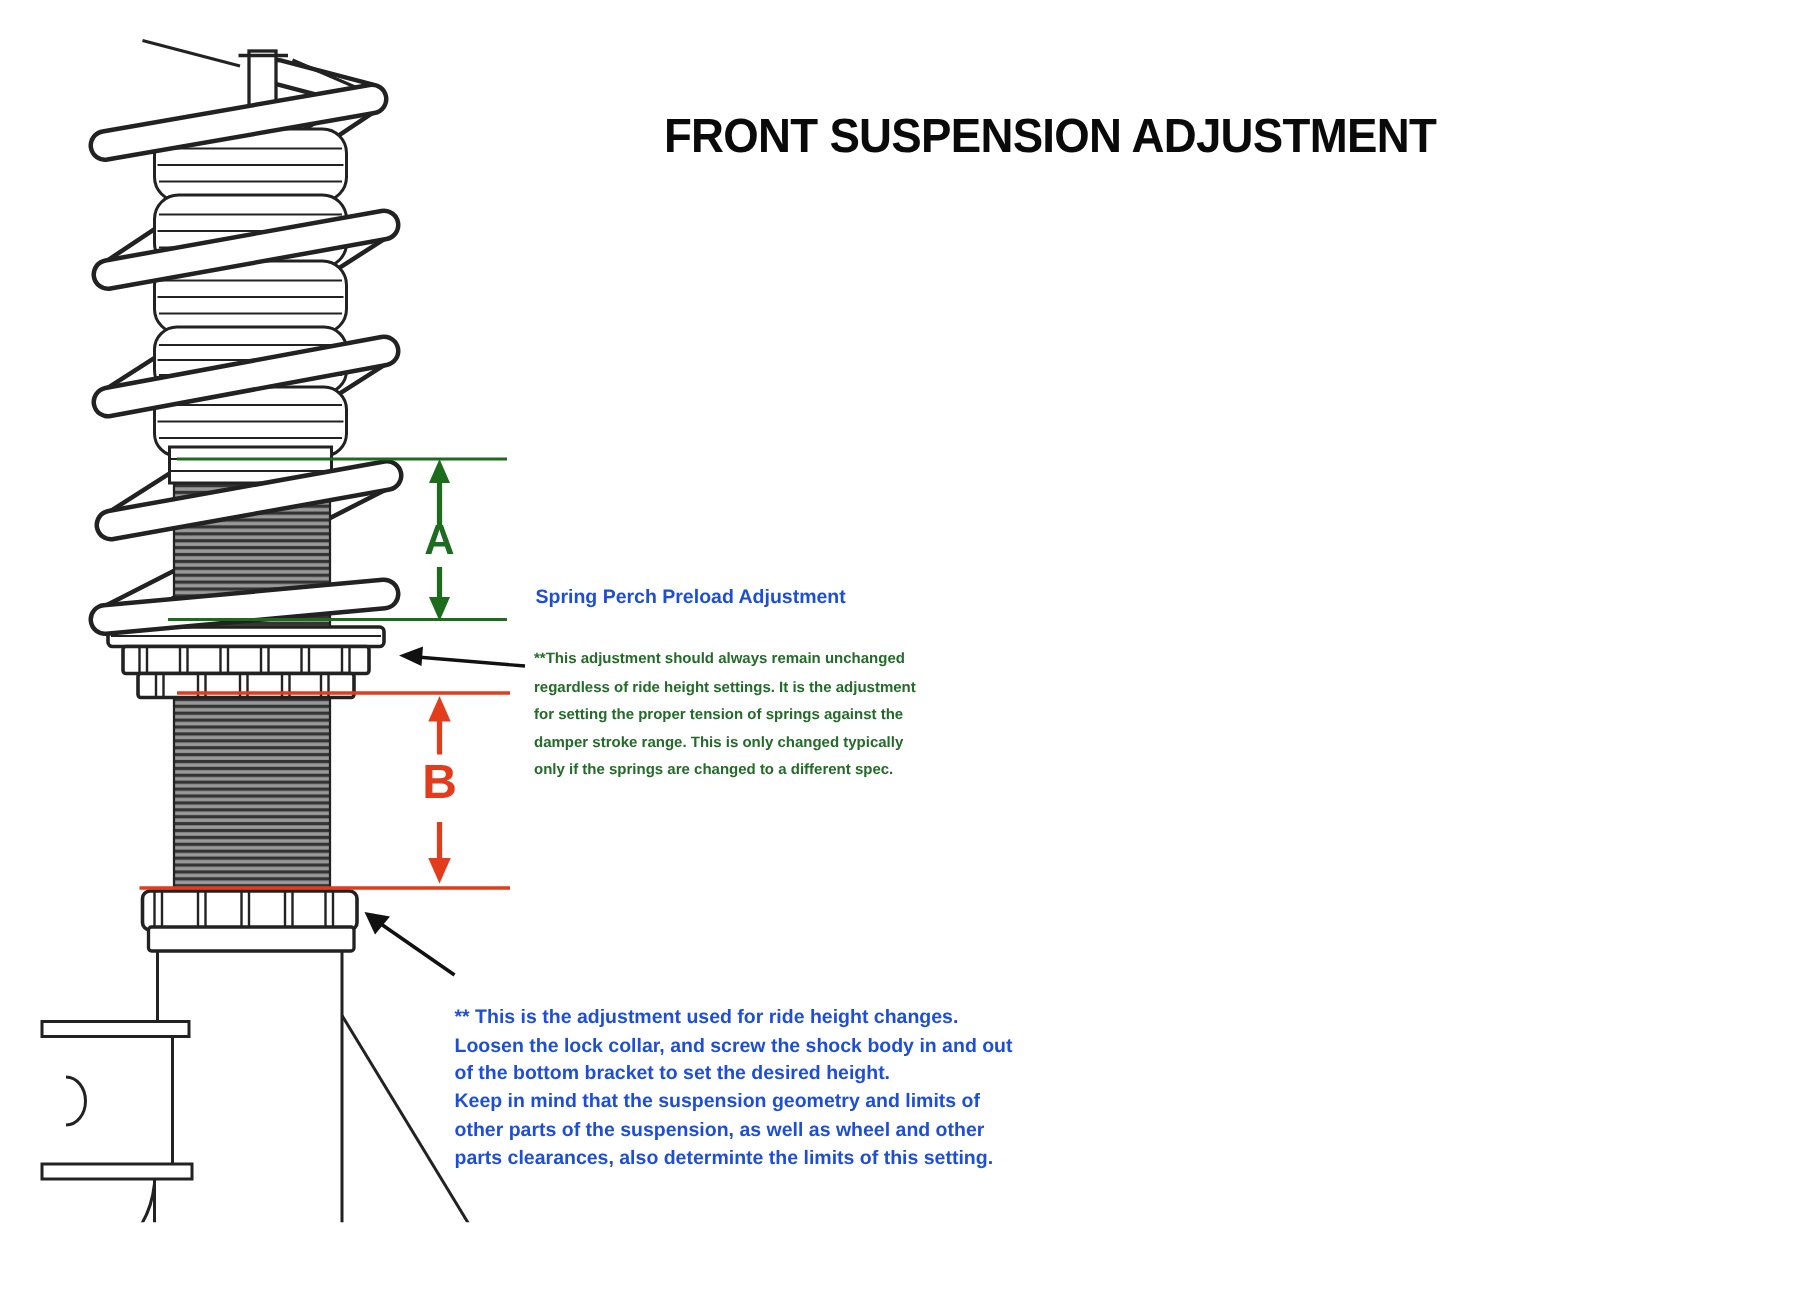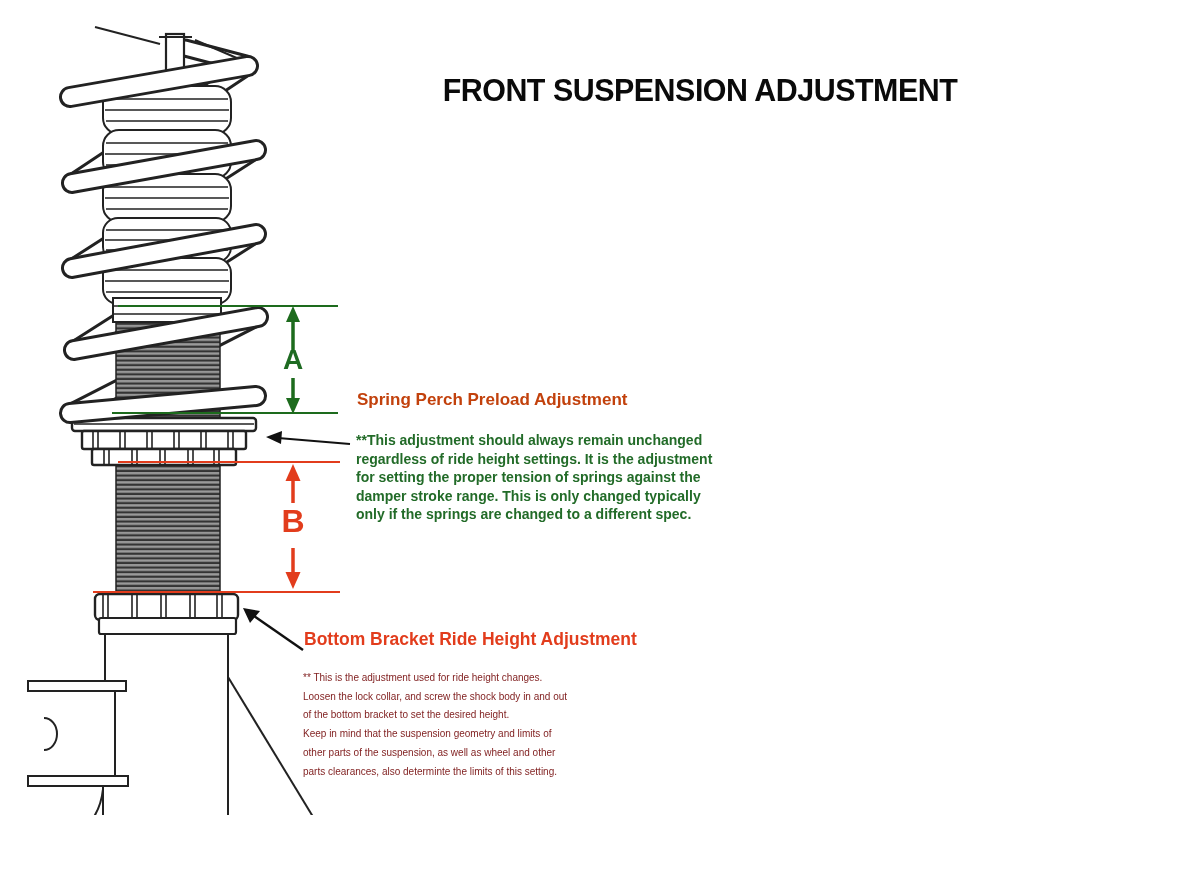--- a/index.html
+++ b/index.html
@@ -36,42 +36,42 @@
     color: #1e6b22;
   }
   .dim-label-b {
     left: 271px; top: 503px; width: 44px;
     text-align: center;
     font-size: 32px; font-weight: bold;
     color: #e23c1c;
   }
   .green-heading {
     left: 357px; top: 390px; width: 420px;
-    font-size: 17px; font-weight: bold;
-    color: #c2410c;
+    font-size: 13px; font-weight: bold;
+    color: #1d4ed8;
     white-space: nowrap;
   }
   .green-para {
     left: 356px; top: 431px; width: 390px;
-    font-size: 14px; font-weight: bold;
+    font-size: 10px; font-weight: bold;
     line-height: 18.6px;
     color: #226b28;
     white-space: pre-line;
   }
   .red-heading {
     left: 304px; top: 629px; width: 440px;
     font-size: 17.5px; font-weight: bold;
     color: #e23c1c;
     white-space: nowrap;
   }
   .red-para {
     left: 303px; top: 669px; width: 430px;
-    font-size: 10px; font-weight: normal;
+    font-size: 13px; font-weight: bold;
     line-height: 18.7px;
-    color: #7f1d1d;
+    color: #1d4ed8;
     white-space: pre-line;
   }
 </style>
 </head>
 <body>
 
 <div id="stage">
 
   <svg id="drawing-svg" viewBox="0 0 1200 873" xmlns="http://www.w3.org/2000/svg">
     <defs>
@@ -210,21 +210,20 @@
   <div class="abs dim-label-b">B</div>
 
   <div class="abs green-heading">Spring Perch Preload Adjustment</div>
 
   <div class="abs green-para">**This adjustment should always remain unchanged
 regardless of ride height settings. It is the adjustment
 for setting the proper tension of springs against the
 damper stroke range.  This is only changed typically
 only if the springs are changed to a different spec.</div>
 
-  <div class="abs red-heading">Bottom Bracket Ride Height Adjustment</div>
 
   <div class="abs red-para">** This is the adjustment used for ride height changes.
 Loosen the lock collar, and screw the shock body in and out
 of the bottom bracket to set the desired height.
 Keep in mind that the suspension geometry and limits of
 other parts of the suspension, as well as wheel and other
 parts clearances, also determinte the limits of this setting.</div>
 
 </div>
 

